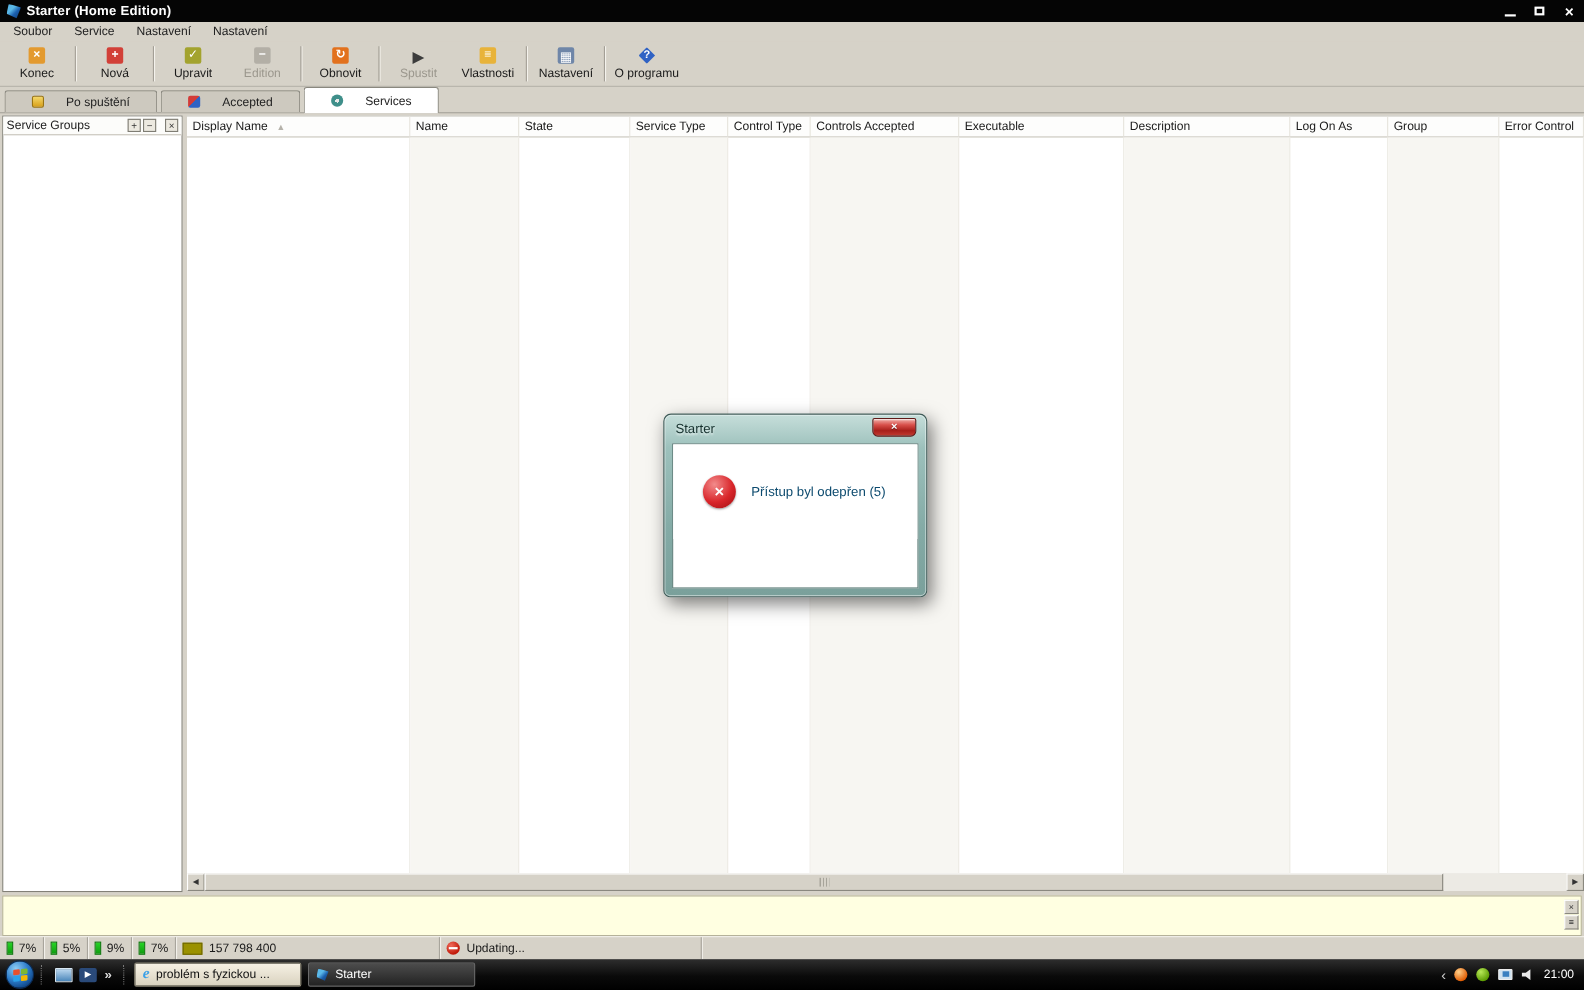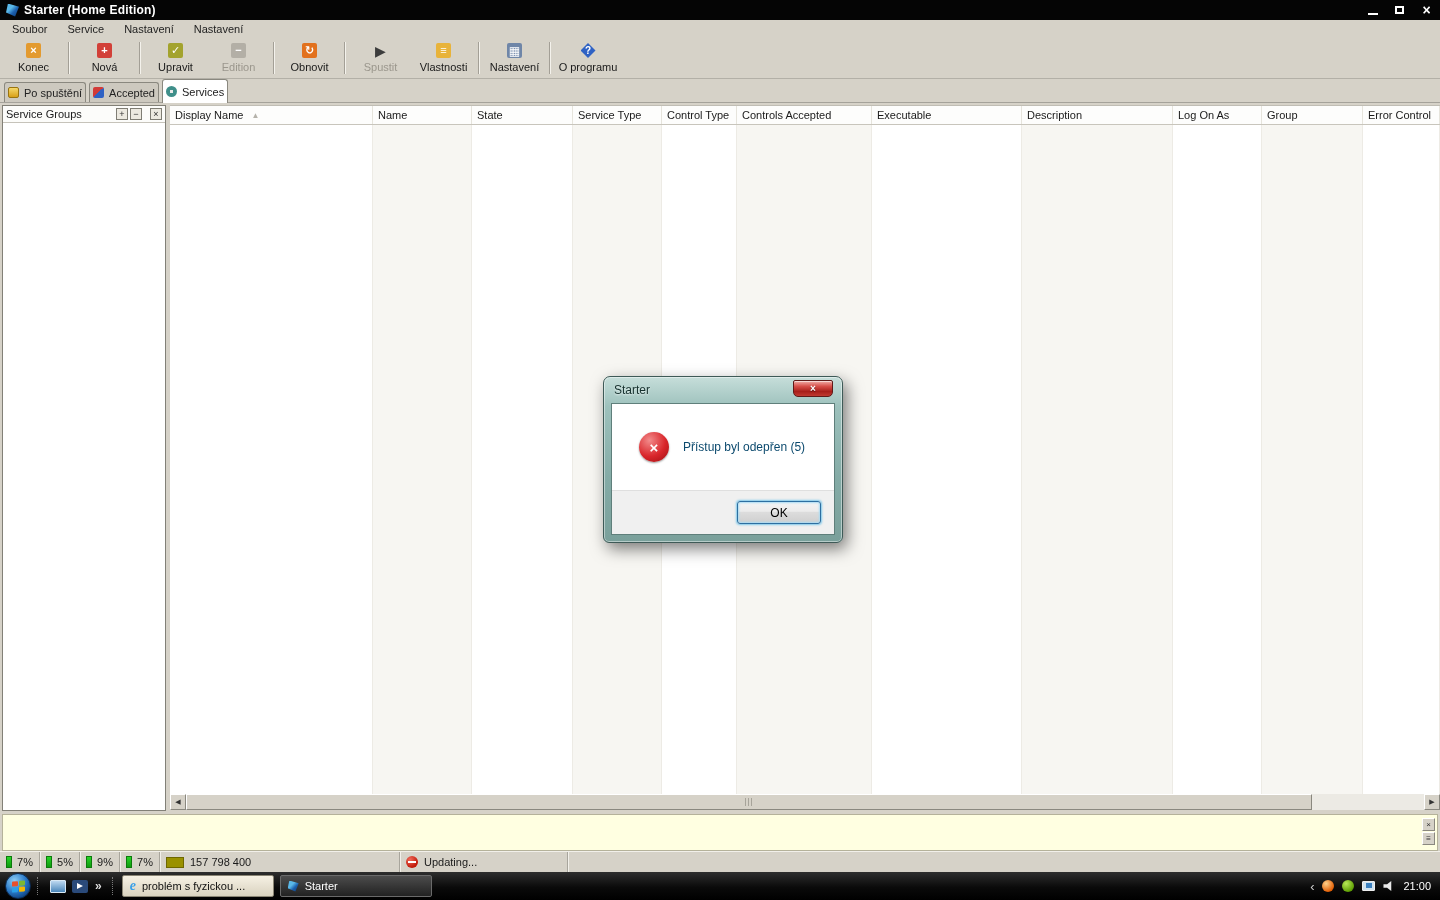--- a/index.html
+++ b/index.html
@@ -46,21 +46,21 @@
   .i-vymazat { background:#b3afa6; }
   .i-obnovit { background:#e2711d; }
   .i-spustit { background:transparent; color:#3c3c3c; font-size:14px; }
   .i-vlastnosti { background:#e8b33a; }
   .i-nastaveni { background:#6f86a8; font-size:12px; }
   .i-about { background:#2f62c4; clip-path:polygon(50% 0,100% 50%,50% 100%,0 50%); font-size:10px; }
 
   
   .tabrow { position:absolute; left:0; top:79px; width:1440px; height:24px;
     display:flex; align-items:flex-end; padding-left:4px; border-bottom:1px solid #a5a29a; background:#d6d2c8; }
-  .tab { height:20px; display:flex; align-items:center; gap:5px; padding:0 3px;
+  .tab { height:20px; display:flex; align-items:center; gap:20px; padding:0 24px;
     border:1px solid #8a887f; border-bottom:none; border-radius:3px 3px 0 0; margin-right:3px;
     background:#cdc9bf; color:#222; position:relative;text-align:center; }
   .tab.active { height:24px; background:#fff; z-index:2; margin-bottom:-1px; }
   .tab-icon { width:11px; height:11px; border-radius:2px; }
   .ti-startup { background:linear-gradient(#f5d86a,#d8a018); border:1px solid #9a7410; }
   .ti-procesy { background:linear-gradient(135deg,#d23b38 50%,#2f62c4 50%); }
   .ti-services { background:radial-gradient(circle at 50% 50%,#e8e8e8 0 22%,#3f8f8a 23% 100%); border-radius:50%; }
 
   
   .left-panel { position:absolute; left:2px; top:105px; width:164px; height:706px;
@@ -111,21 +111,21 @@
     background:#d6d2c8; border-top:1px solid #f2f0ea; display:flex; align-items:stretch; }
   .sb-panel { display:flex; align-items:center; padding:0 6px;
     border-right:1px solid #a8a59c; box-shadow:1px 0 0 #f2f0ea; }
   .sb-panel.last { border-right:none; box-shadow:none; flex:1; }
   .gauge { width:7px; height:12px; background:linear-gradient(#27d427,#0f9b0f);
     border:1px solid #0c7a0c; margin-right:5px; }
   .mem-swatch { width:18px; height:11px; background:#9a9100; border:1px solid #6e6700; margin-right:6px; }
   .upd-icon { width:12px; height:12px; border-radius:50%;
     background:radial-gradient(circle at 35% 30%,#f06a5a,#c01808 70%); margin-right:6px; position:relative; }
   .upd-icon::after { content:""; position:absolute; left:2px; top:5px; width:8px; height:2px; background:#fff; }
-  .w40{width:40px}.w212{width:240px}.w200{width:168px}
+  .w40{width:40px}.w212{width:240px}.w200{width:238px}
 
   
   .taskbar { position:absolute; left:0; top:872px; width:1440px; height:28px;
     background:linear-gradient(#2e2e2e,#0a0a0a 55%,#000); display:flex; align-items:center; color:#fff; }
   .start-orb { width:26px; height:26px; margin-left:5px; border-radius:50%;
     background:radial-gradient(circle at 35% 28%,#8ecdf5,#2a7ac8 48%,#0a3a78 85%);
     display:flex; align-items:center; justify-content:center; border:1px solid #0c2a50; }
   .flag { display:grid; grid-template-columns:6px 6px; grid-template-rows:5px 5px; gap:1px; transform:skewY(-6deg); }
   .flag span { border-radius:1px; }
   .fl-r{background:#e8502c}.fl-g{background:#7db832}.fl-b{background:#2ba0e8}.fl-y{background:#f5b800}
@@ -415,19 +415,16 @@
   <div class="dialog">
     <div class="dlg-titlebar">
       <span class="dlg-title">Starter</span>
       <div class="dlg-close">×</div>
     </div>
     <div class="dlg-body">
       <div class="dlg-content">
         <div class="error-icon">×</div>
         <div class="dlg-message">Přístup byl odepřen (5)</div>
       </div>
-      <div class="dlg-footer">
-        <button class="ok-btn">OK</button>
-      </div>
     </div>
   </div>
 
 </div>
 
 </body></html>

